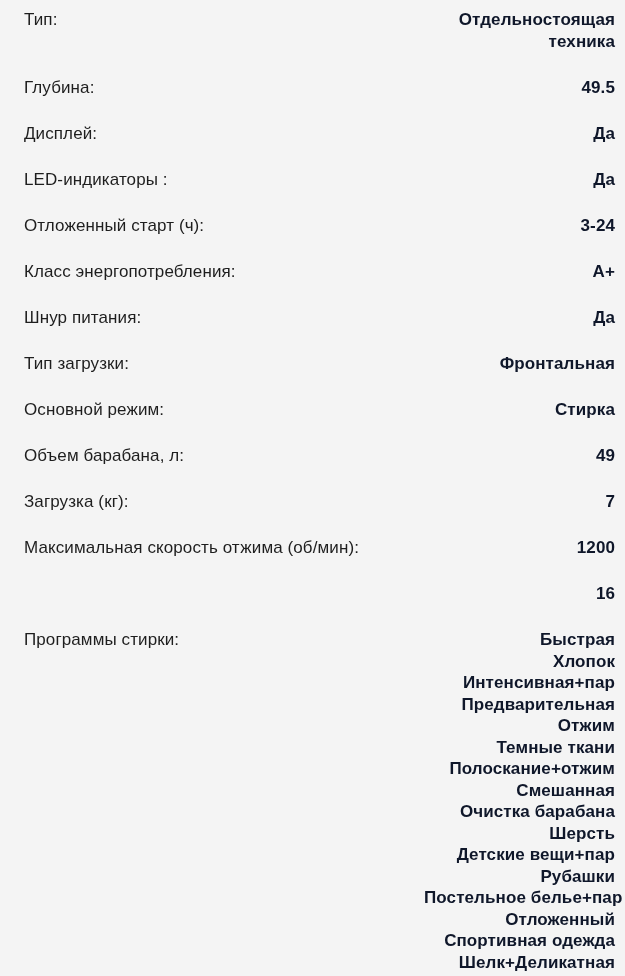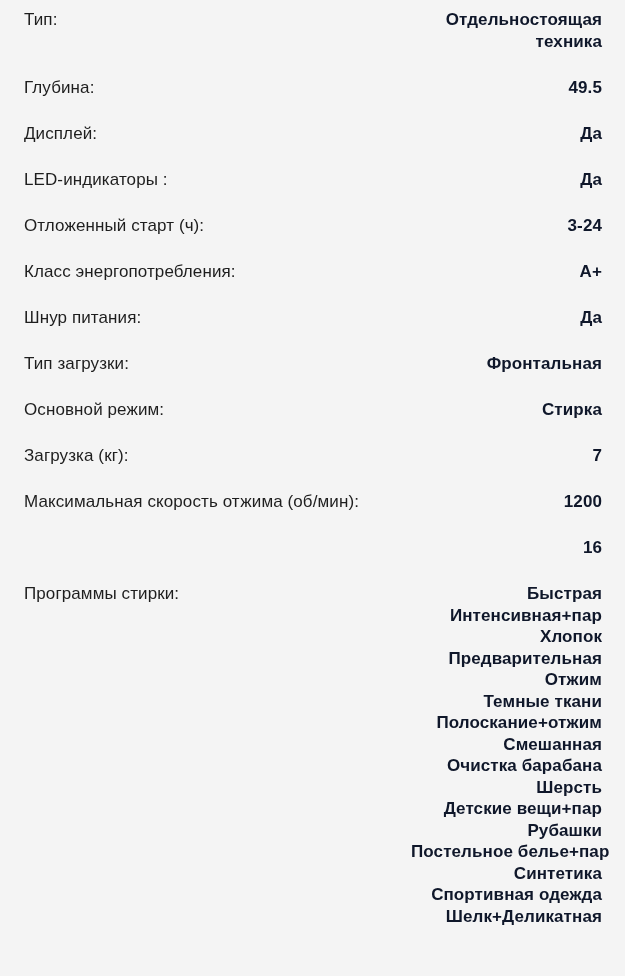--- a/index.html
+++ b/index.html
@@ -8,21 +8,21 @@
   }
   body {
     width: 625px;
     height: 976px;
     background: #f4f4f4;
     font-family: "Liberation Sans", sans-serif;
     color: #1e1e1e;
     overflow: hidden;
   }
   .specs {
-    padding: 9px 23px 0 24px;
+    padding: 9px 10px 0 24px;
     box-sizing: border-box;
   }
   .spec-row {
     display: flex;
     justify-content: space-between;
     align-items: flex-start;
     gap: 20px;
     margin-bottom: 24px;
   }
   .spec-label {
@@ -93,49 +93,53 @@
   <div class="spec-row">
     <div class="spec-label">Тип загрузки:</div>
     <div class="spec-value">Фронтальная</div>
   </div>
 
   <div class="spec-row">
     <div class="spec-label">Основной режим:</div>
     <div class="spec-value">Стирка</div>
   </div>
 
+  <div class="spec-row">
+    <div class="spec-label">Объем барабана, л:</div>
+    <div class="spec-value">49</div>
+  </div>
 
   <div class="spec-row">
     <div class="spec-label">Загрузка (кг):</div>
     <div class="spec-value">7</div>
   </div>
 
   <div class="spec-row">
     <div class="spec-label">Максимальная скорость отжима (об/мин):</div>
     <div class="spec-value">1200</div>
   </div>
 
   <div class="spec-row">
     <div class="spec-value">16</div>
   </div>
 
   <div class="spec-row">
     <div class="spec-label">Программы стирки:</div>
     <div class="spec-value multi">
         <div class="value-line">Быстрая</div>
+        <div class="value-line">Хлопок</div>
         <div class="value-line">Интенсивная+пар</div>
-        <div class="value-line">Хлопок</div>
         <div class="value-line">Предварительная</div>
         <div class="value-line">Отжим</div>
         <div class="value-line">Темные ткани</div>
         <div class="value-line">Полоскание+отжим</div>
         <div class="value-line">Смешанная</div>
         <div class="value-line">Очистка барабана</div>
         <div class="value-line">Шерсть</div>
         <div class="value-line">Детские вещи+пар</div>
         <div class="value-line">Рубашки</div>
         <div class="value-line">Постельное белье+пар</div>
-        <div class="value-line">Синтетика</div>
+        <div class="value-line">Отложенный</div>
         <div class="value-line">Спортивная одежда</div>
         <div class="value-line">Шелк+Деликатная</div>
       </div>
   </div>
 </div>
 
 </body></html>

